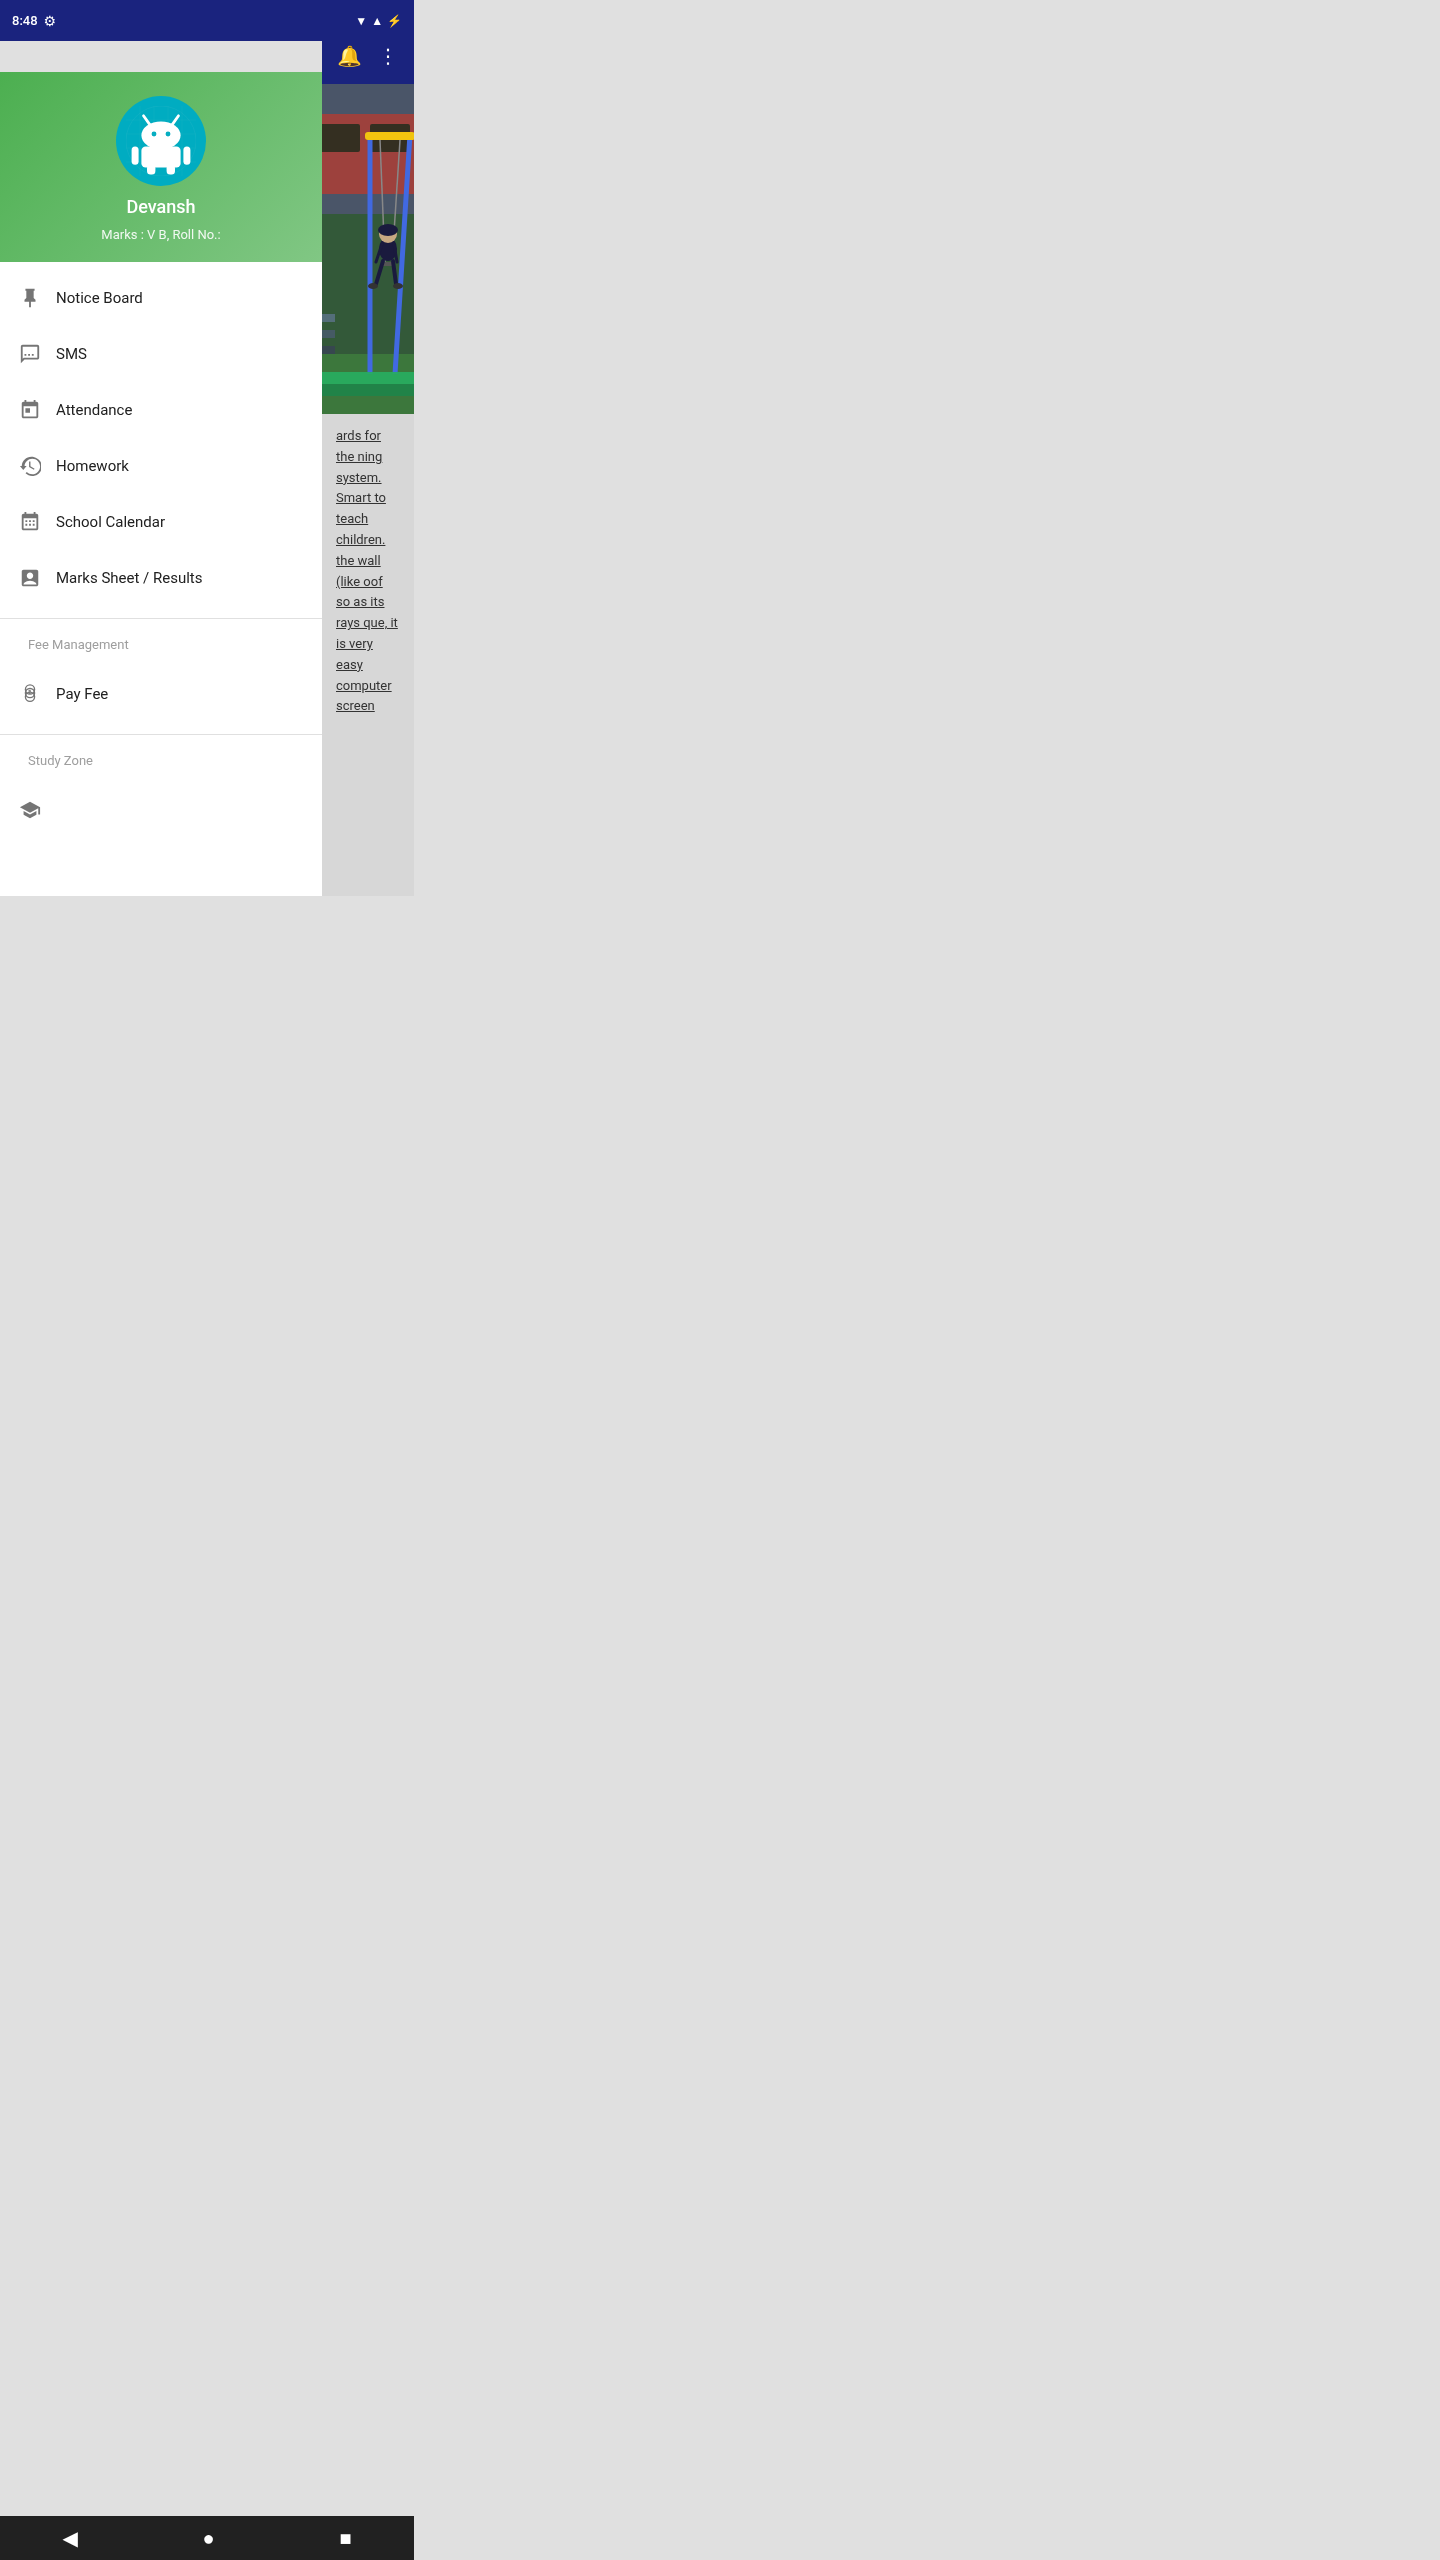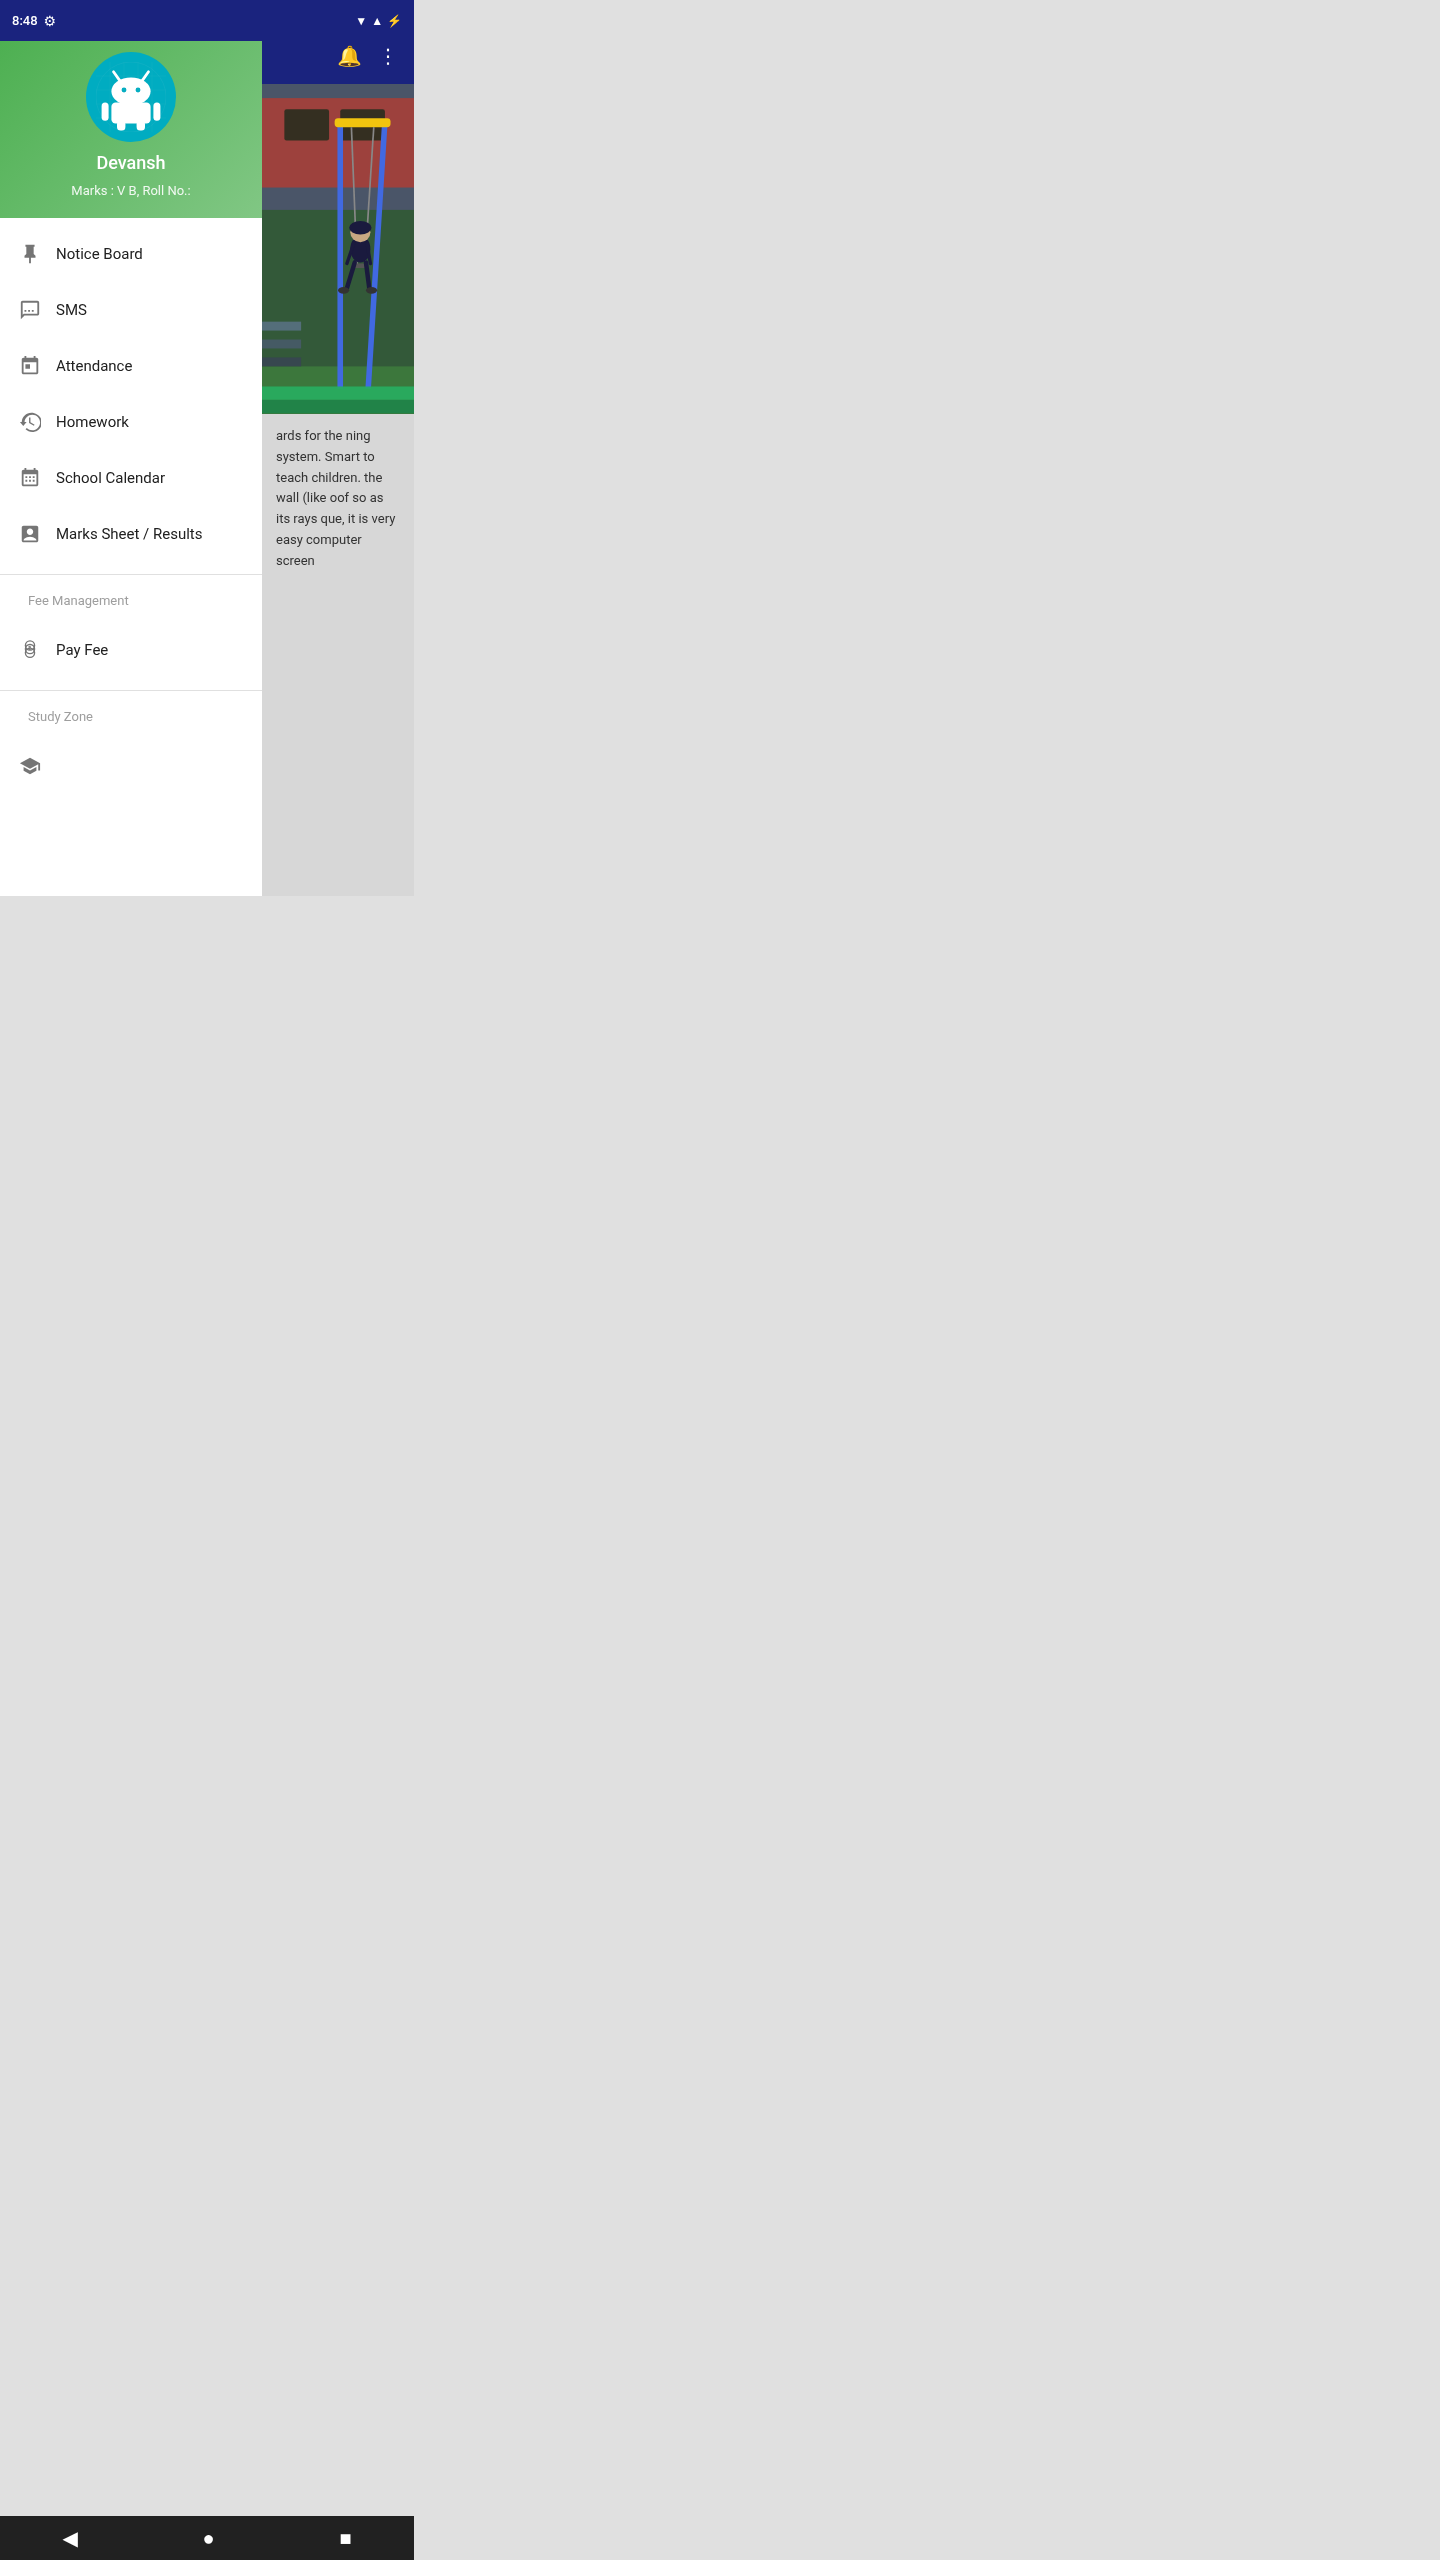--- a/index.html
+++ b/index.html
@@ -37,27 +37,28 @@
     
     .main-container {
       position: absolute;
       top: 28px;
       left: 0; right: 0; bottom: 0;
       display: flex;
     }
 
     
     .drawer {
-      width: 262px;
+      width: 322px;
       background: #ffffff;
       display: flex;
       flex-direction: column;
       overflow-y: auto;
       z-index: 10;
       position: relative;
+      margin-top: 44px;
     }
 
     
     .drawer-header {
       background: linear-gradient(135deg, #4caf50 0%, #66bb6a 50%, #81c784 100%);
       padding: 24px 16px 20px;
       display: flex;
       flex-direction: column;
       align-items: center;
       gap: 10px;
@@ -181,20 +182,21 @@
     
     .content-text {
       position: absolute;
       top: 386px; left: 0; right: 0; bottom: 0;
       background: #d7d7d7;
       padding: 12px 14px;
       font-size: 13px;
       color: #333;
       line-height: 1.6;
       overflow: hidden;
+      text-decoration: underline;
     }
 
     .bottom-nav-bar {
       position: fixed;
       bottom: 0;
       width: 414px;
       height: 44px;
       background: #212121;
       display: flex;
       align-items: center;

